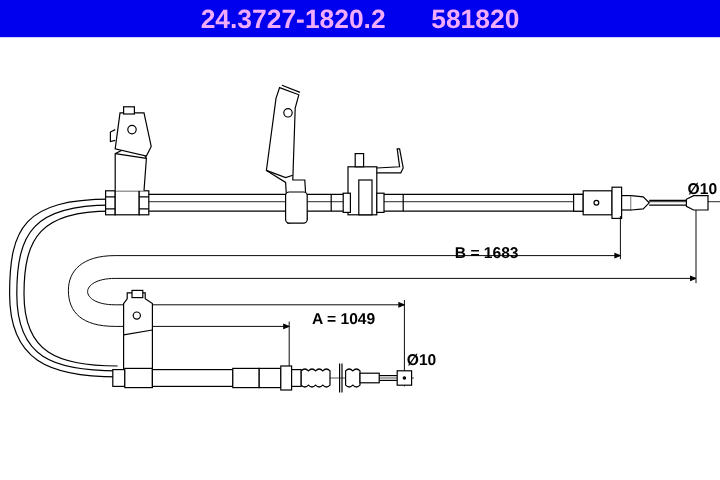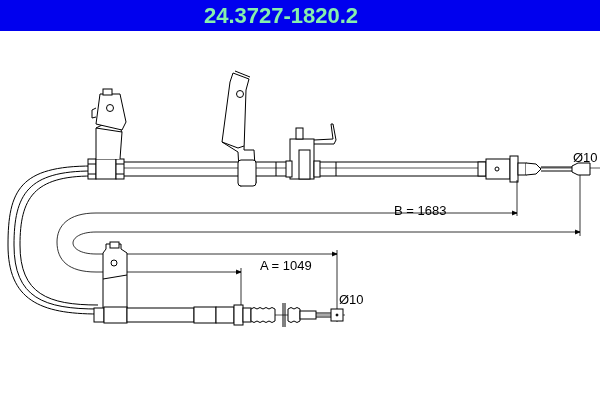--- a/index.html
+++ b/index.html
@@ -1,26 +1,27 @@
 <!DOCTYPE html>
 <html><head>
 <meta charset="utf-8">
 <style>
   html, body { margin:0; padding:0; background:#ffffff; }
   body { width:600px; height:400px; overflow:hidden; position:relative; font-family:"Liberation Sans", sans-serif; }
-  .header { position:absolute; left:0; top:0; width:600px; height:31px; background:#0000ee; color:#86efac; display:flex; justify-content:center; align-items:center; font-weight:bold; font-size:22px; letter-spacing:0px; }
+  .header { position:absolute; left:0; top:0; width:600px; height:31px; background:#0000ee; color:#f0abfc; display:flex; justify-content:center; align-items:center; font-weight:bold; font-size:22px; letter-spacing:0px; }
   .header .pn { margin-right:38px; }
   .canvas { position:absolute; left:0; top:31px; width:600px; height:369px; }
-  .dim-label { position:absolute; font-weight:normal; font-size:13px; color:#000; }
+  .dim-label { position:absolute; font-weight:bold; font-size:13px; color:#000; }
 </style>
 </head>
 <body>
 
 <div class="header">
   <span class="pn">24.3727-1820.2</span>
+  <span>581820</span>
 </div>
 
 <svg class="canvas" width="600" height="369" viewBox="0 31 600 369" xmlns="http://www.w3.org/2000/svg">
   <g fill="none" stroke="#000" stroke-width="1">
 
     <g>
       <path d="M92 166 C 20 166, 8 190, 8 245 C 8 300, 40 314, 98 314"></path>
       <path d="M92 171 C 28 171, 14 194, 14 245 C 14 298, 44 309, 98 309"></path>
       <path d="M92 176 C 34 176, 20 198, 20 245 C 20 294, 48 305, 98 305"></path>
     </g>
@@ -116,16 +117,16 @@
       <path d="M288 309 q3 -3 6 0 q3 -3 6 0 l0 12 q-3 3 -6 0 q-3 3 -6 0 Z" fill="#fff"></path>
       <rect x="300" y="311" width="16" height="8" fill="#fff"></rect>
       <line x1="316" y1="313" x2="331" y2="313"></line>
       <line x1="316" y1="317" x2="331" y2="317"></line>
       <rect x="331" y="309" width="12" height="12" fill="#fff"></rect>
       <circle cx="337" cy="315" r="1" fill="#000"></circle>
     </g>
   </g>
 </svg>
 
-<div class="dim-label" style="left:394px; top:203px;">B = 1683</div>
+<div class="dim-label" style="left:379px; top:203px;">B = 1683</div>
 <div class="dim-label" style="left:260px; top:258px;">A = 1049</div>
 <div class="dim-label" style="left:573px; top:150px;">Ø10</div>
 <div class="dim-label" style="left:339px; top:292px;">Ø10</div>
 
 </body></html>

